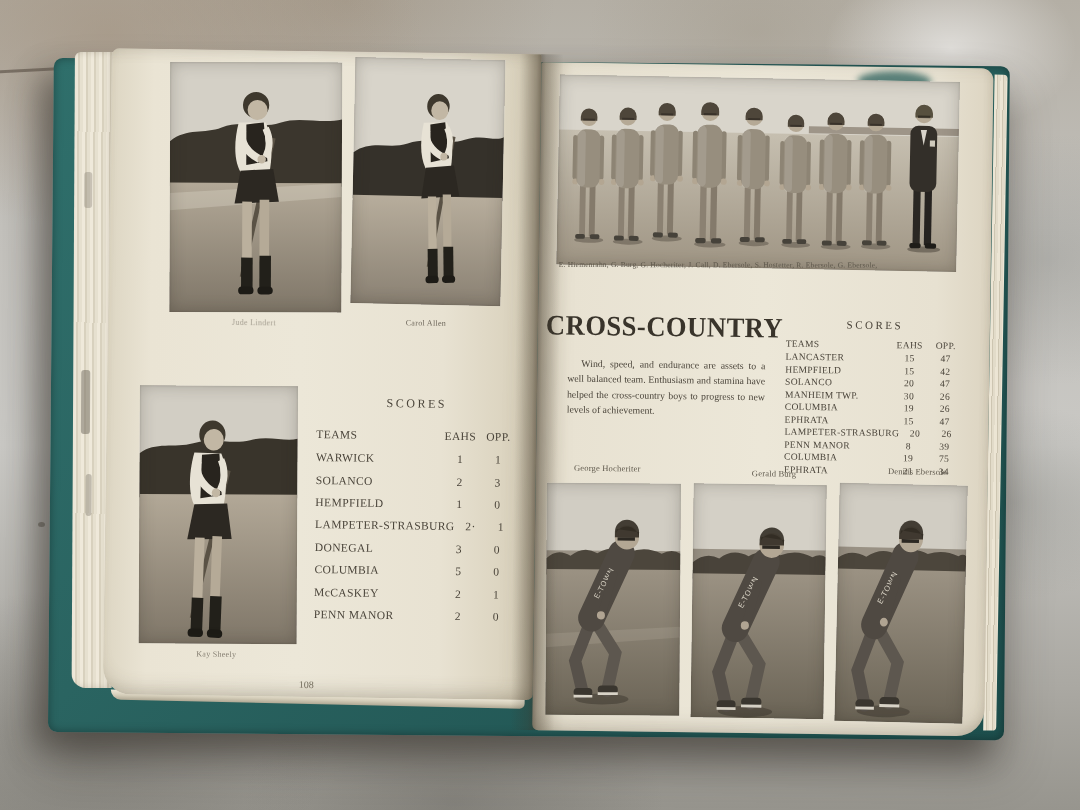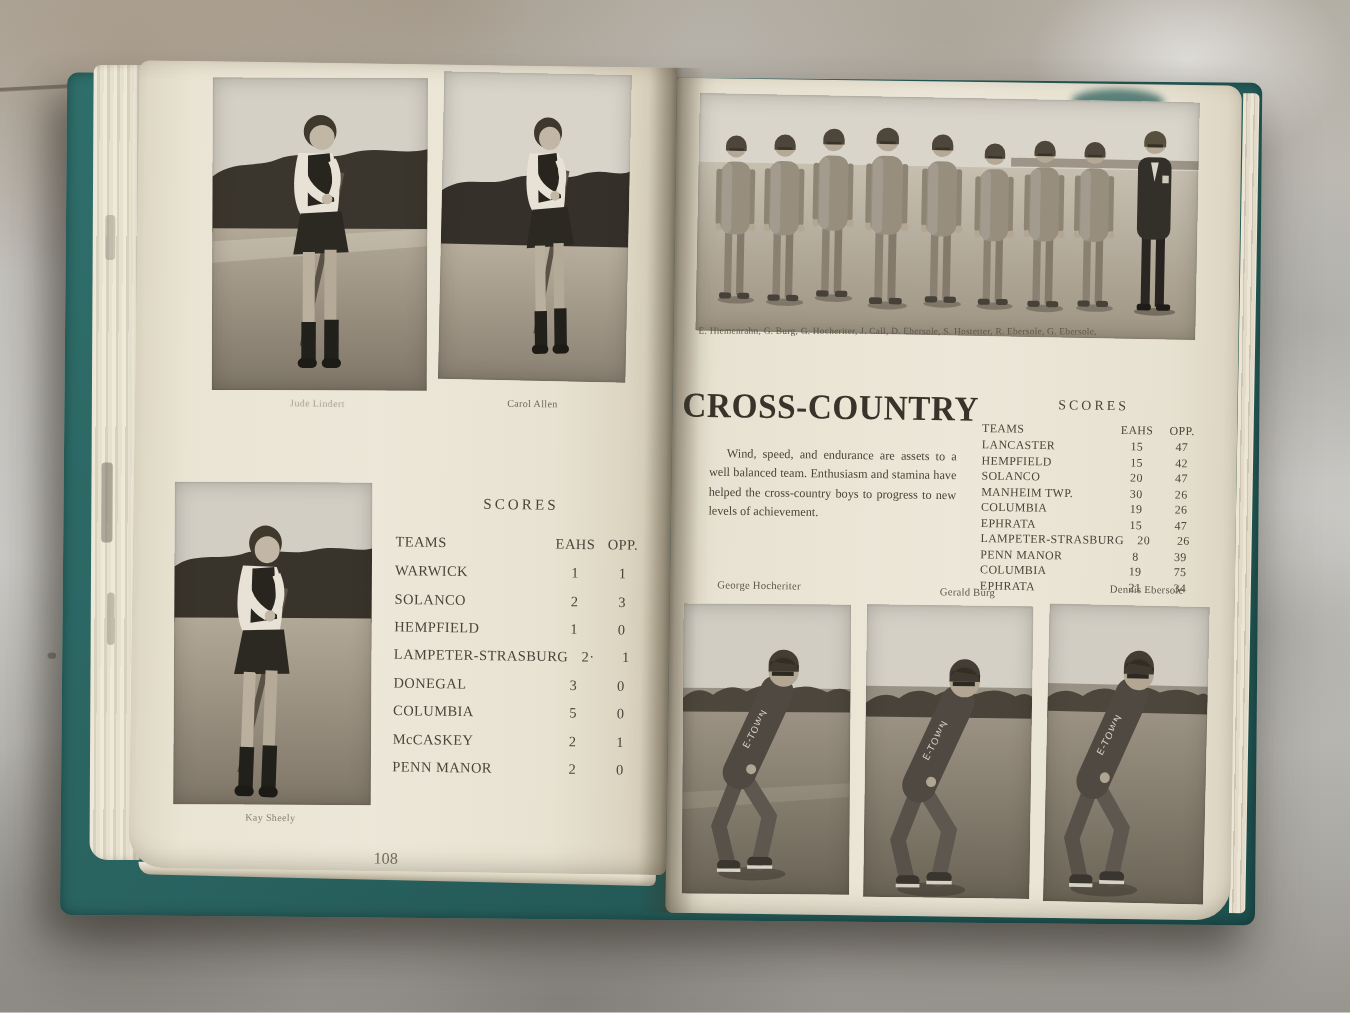--- a/index.html
+++ b/index.html
@@ -77,21 +77,21 @@
   .photo{position:absolute;overflow:hidden;background:#cfcbc1;}
   .photo svg{display:block;width:100%;height:100%;}
   .photo::after{content:"";position:absolute;inset:0;box-shadow:inset 0 0 16px rgba(40,35,28,.25), inset 0 0 2px rgba(40,35,28,.3);}
   .photoA{left:60px;top:12px;width:172px;height:250px;transform:rotate(-.6deg);}
   .photoB{left:243px;top:6px;width:150px;height:246px;transform:rotate(.4deg);}
   .photoC{left:34px;top:336px;width:158px;height:258px;transform:rotate(-.5deg);}
   .caption{position:absolute;font-size:8px;color:#6d665a;text-align:center;letter-spacing:.3px;}
   .capA{left:60px;top:268px;width:172px;opacity:.55;filter:blur(.5px);}
   .capB{left:243px;top:266px;width:150px;}
   .capC{left:34px;top:600px;width:158px;opacity:.8;}
-  .pagenum{position:absolute;left:196px;top:628px;font-size:13px;color:#57503f;opacity:.8;}
+  .pagenum{position:absolute;left:196px;top:628px;font-size:10px;color:#57503f;opacity:.8;}
 
   .scores{position:absolute;color:#4a443a;}
   .t-title{text-align:center;letter-spacing:2.5px;}
   .srow{display:flex;align-items:center;}
   .c-team{flex:1;text-align:left;white-space:nowrap;}
   .c-eahs,.c-opp{text-align:center;}
   .scores-left{left:210px;top:344px;width:200px;font-size:11.5px;letter-spacing:.4px;}
   .scores-left .t-title{font-size:12px;margin-bottom:12px;}
   .scores-left .srow{height:22.4px;}
   .scores-left .c-eahs{width:40px;}

